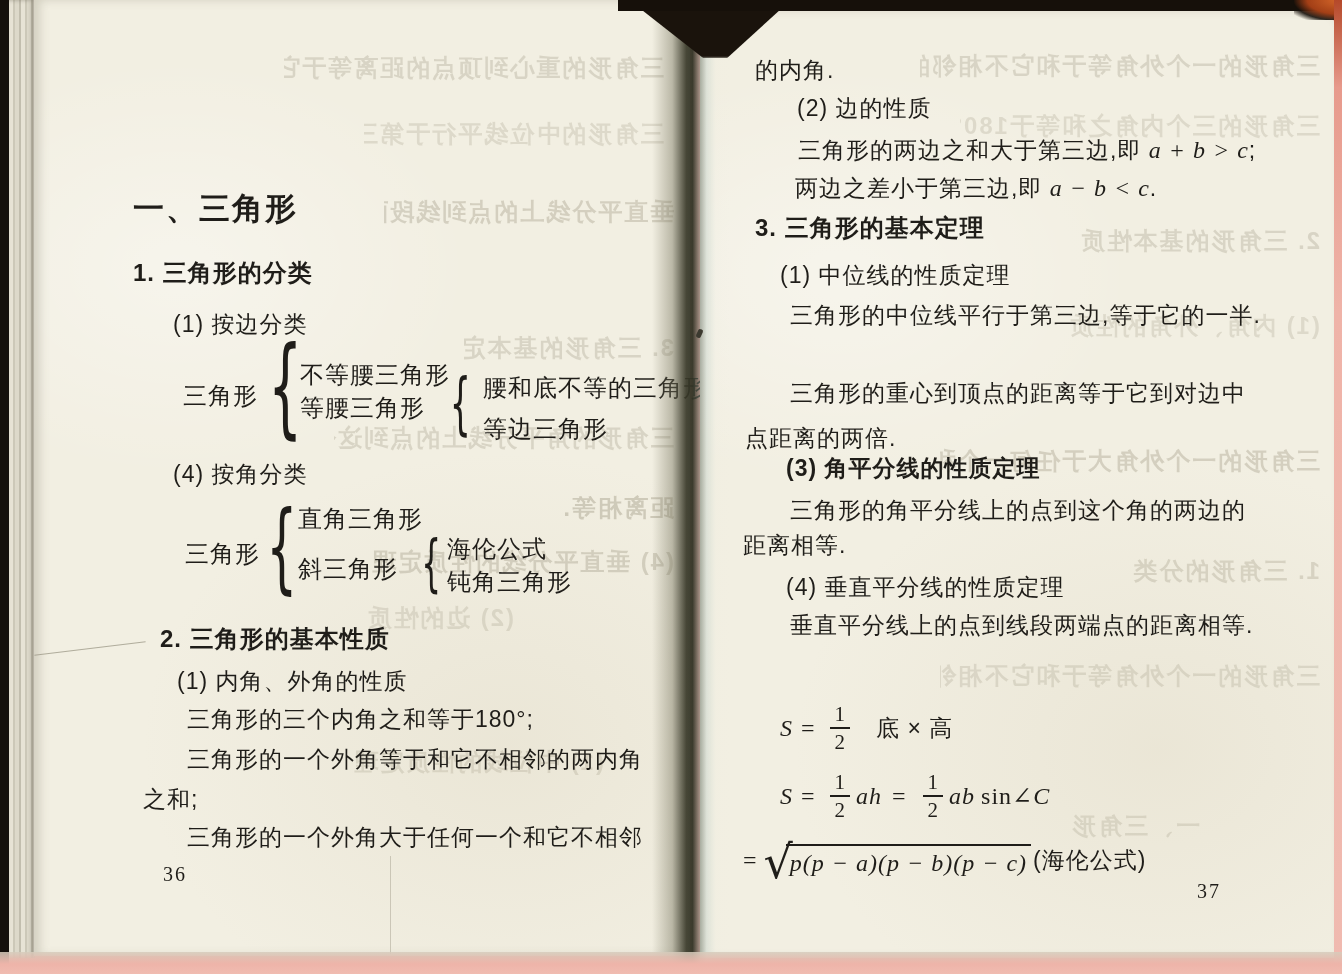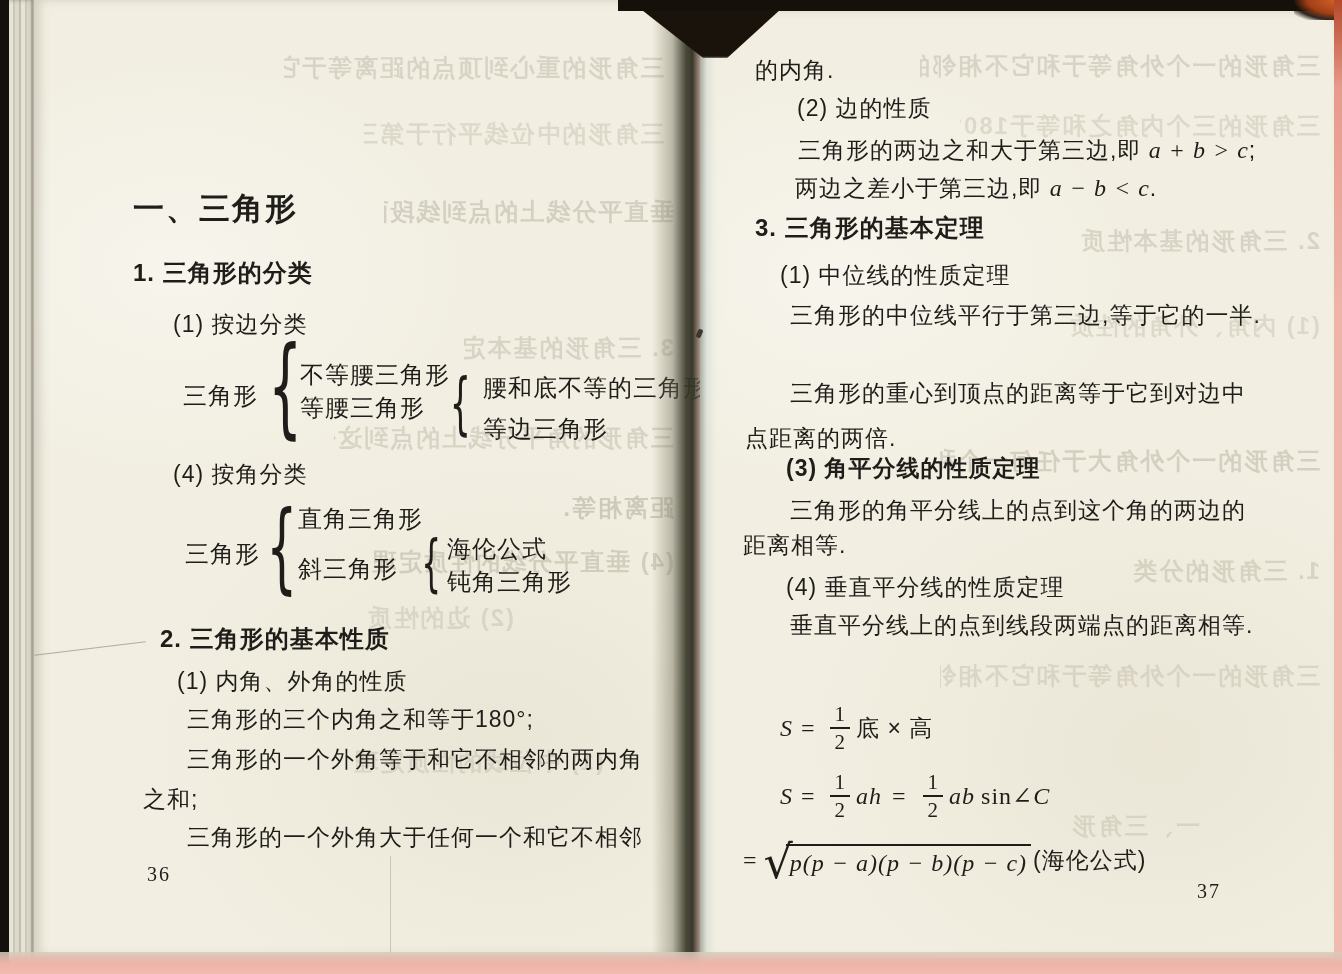--- a/index.html
+++ b/index.html
@@ -134,21 +134,21 @@
     <div class="abs cn t-tree" style="left:413px;top:533px;">海伦公式</div>
     <div class="abs cn t-tree" style="left:413px;top:566px;">钝角三角形</div>
 
     <div class="abs cn t-item" style="left:126px;top:623px;">2. 三角形的基本性质</div>
     <div class="abs cn t-sub" style="left:143px;top:666px;">(1) 内角、外角的性质</div>
     <div class="abs cn t-body" style="left:153px;top:704px;">三角形的三个内角之和等于180°;</div>
     <div class="abs cn t-body" style="left:153px;top:744px;">三角形的一个外角等于和它不相邻的两内角</div>
     <div class="abs cn t-body" style="left:109px;top:784px;">之和;</div>
     <div class="abs cn t-body" style="left:153px;top:822px;">三角形的一个外角大于任何一个和它不相邻</div>
 
-    <div class="abs t-pagenum" style="left:113px;top:863px;text-align:center;">36</div>
+    <div class="abs t-pagenum" style="left:129px;top:863px;text-align:center;">36</div>
 
     <div class="crease-vert" style="left:356px;"></div>
   </div>
 
   <div class="page page-right">
 
     <div class="bleed b22" style="left:220px;top:40px;width:400px;">三角形的一个外角等于和它不相邻的两内角</div>
     <div class="bleed b18" style="left:260px;top:100px;width:360px;">三角形的三个内角之和等于180°;</div>
     <div class="bleed b22" style="left:270px;top:215px;width:350px;">2. 三角形的基本性质</div>
     <div class="bleed b18" style="left:330px;top:300px;width:290px;">(1) 内角、外角的性质</div>
@@ -180,21 +180,21 @@
     <div class="abs cn t-body" style="left:90px;top:600px;">垂直平分线上的点到线段两端点的距离相等.</div>
 
 
     <div class="abs fline" style="left:80px;top:692px;height:52px;">
       <span class="math">S</span>
       <span class="math upright" style="margin:0 8px;">=</span>
       <span class="frac">
         <span class="num">1</span>
         <span class="den">2</span>
       </span>
-      <span class="cn t-body" style="margin-left:0;">底 × 高</span>
+      <span class="cn t-body" style="margin-left:20px;">底 × 高</span>
     </div>
 
     <div class="abs fline" style="left:80px;top:760px;height:52px;">
       <span class="math">S</span>
       <span class="math upright" style="margin:0 8px;">=</span>
       <span class="frac">
         <span class="num">1</span>
         <span class="den">2</span>
       </span>
       <span class="math">ah</span>

